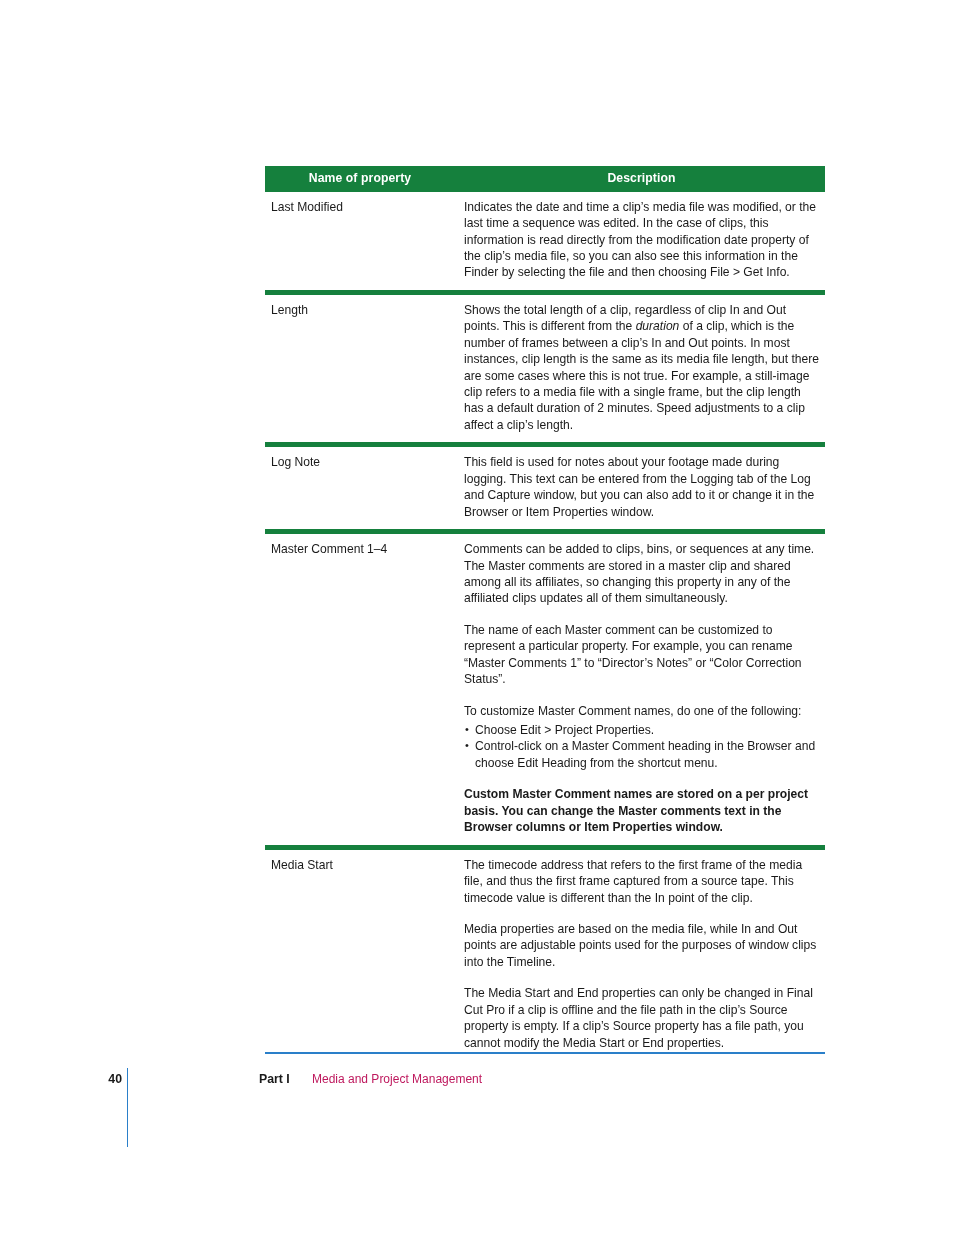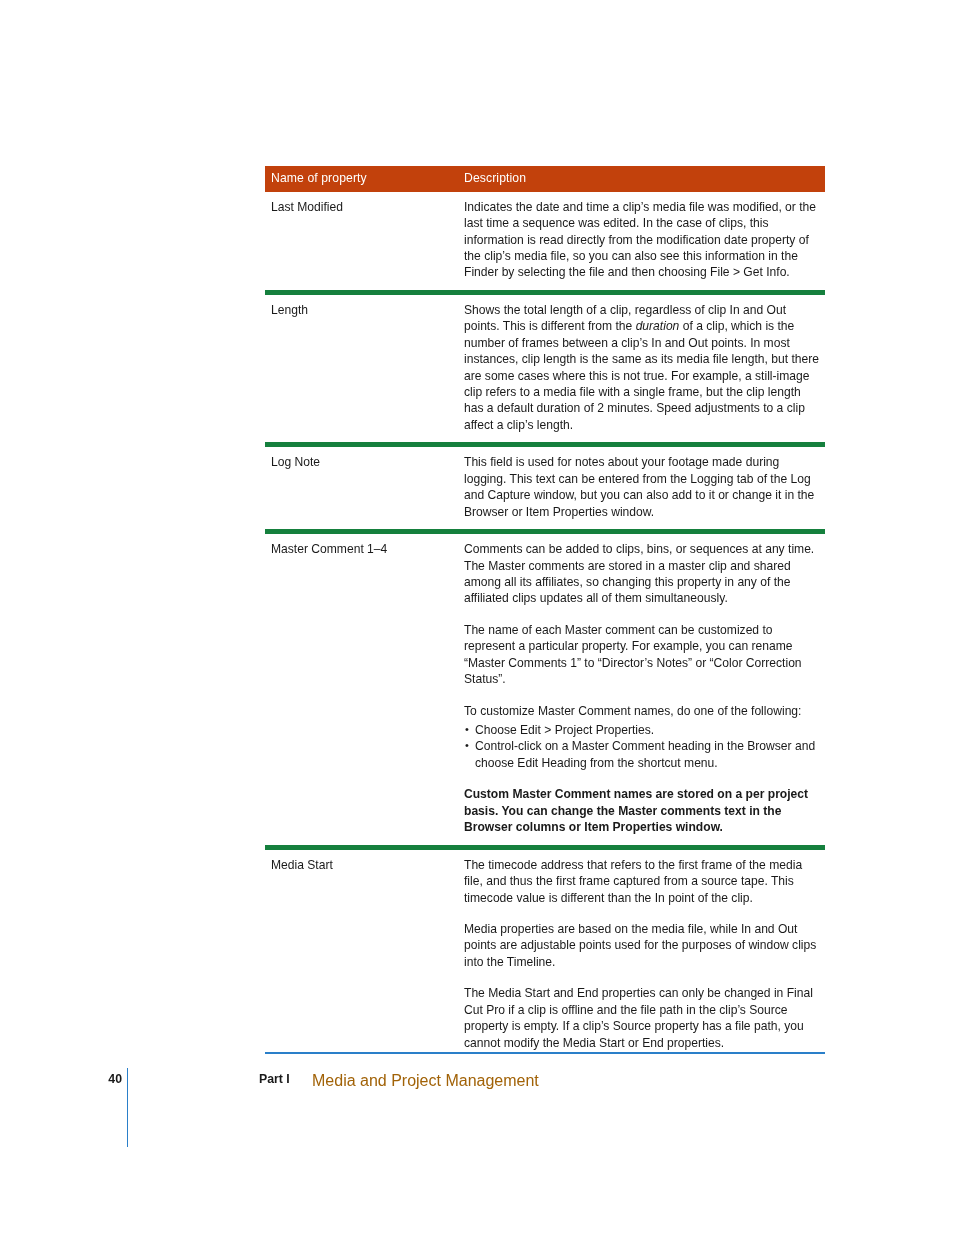--- a/index.html
+++ b/index.html
@@ -31,25 +31,25 @@
     top: 166px;
     width: 560px;
     border-collapse: collapse;
     table-layout: fixed;
   }
 
   .prop-table colgroup .col-name  { width: 190px; }
   .prop-table colgroup .col-desc  { width: 370px; }
 
   .prop-table thead th {
-    background: #c2410c;
+    background: #15803d;
     color: #ffffff;
     font-size: 12.2px;
-    font-weight: normal;
-    text-align: left;
+    font-weight: bold;
+    text-align: center;
     padding: 5px 6px 6px 6px;
     letter-spacing: 0.1px;
     line-height: 1.2;
   }
   .prop-table thead th.col-head-desc {
     padding-left: 9px;
   }
 
   .prop-table tbody td {
     vertical-align: top;
@@ -140,22 +140,22 @@
     top: 6px;
     font-size: 12.3px;
     font-weight: bold;
     color: #1a1a1a;
     white-space: nowrap;
   }
   .footer-chapter {
     position: absolute;
     left: 312px;
     top: 6px;
-    font-size: 16px;
-    color: #a16207;
+    font-size: 12px;
+    color: #be185d;
     white-space: nowrap;
   }
 </style>
 </head>
 <body>
 
 <div class="page">
 
   <table class="prop-table">
     <colgroup>

